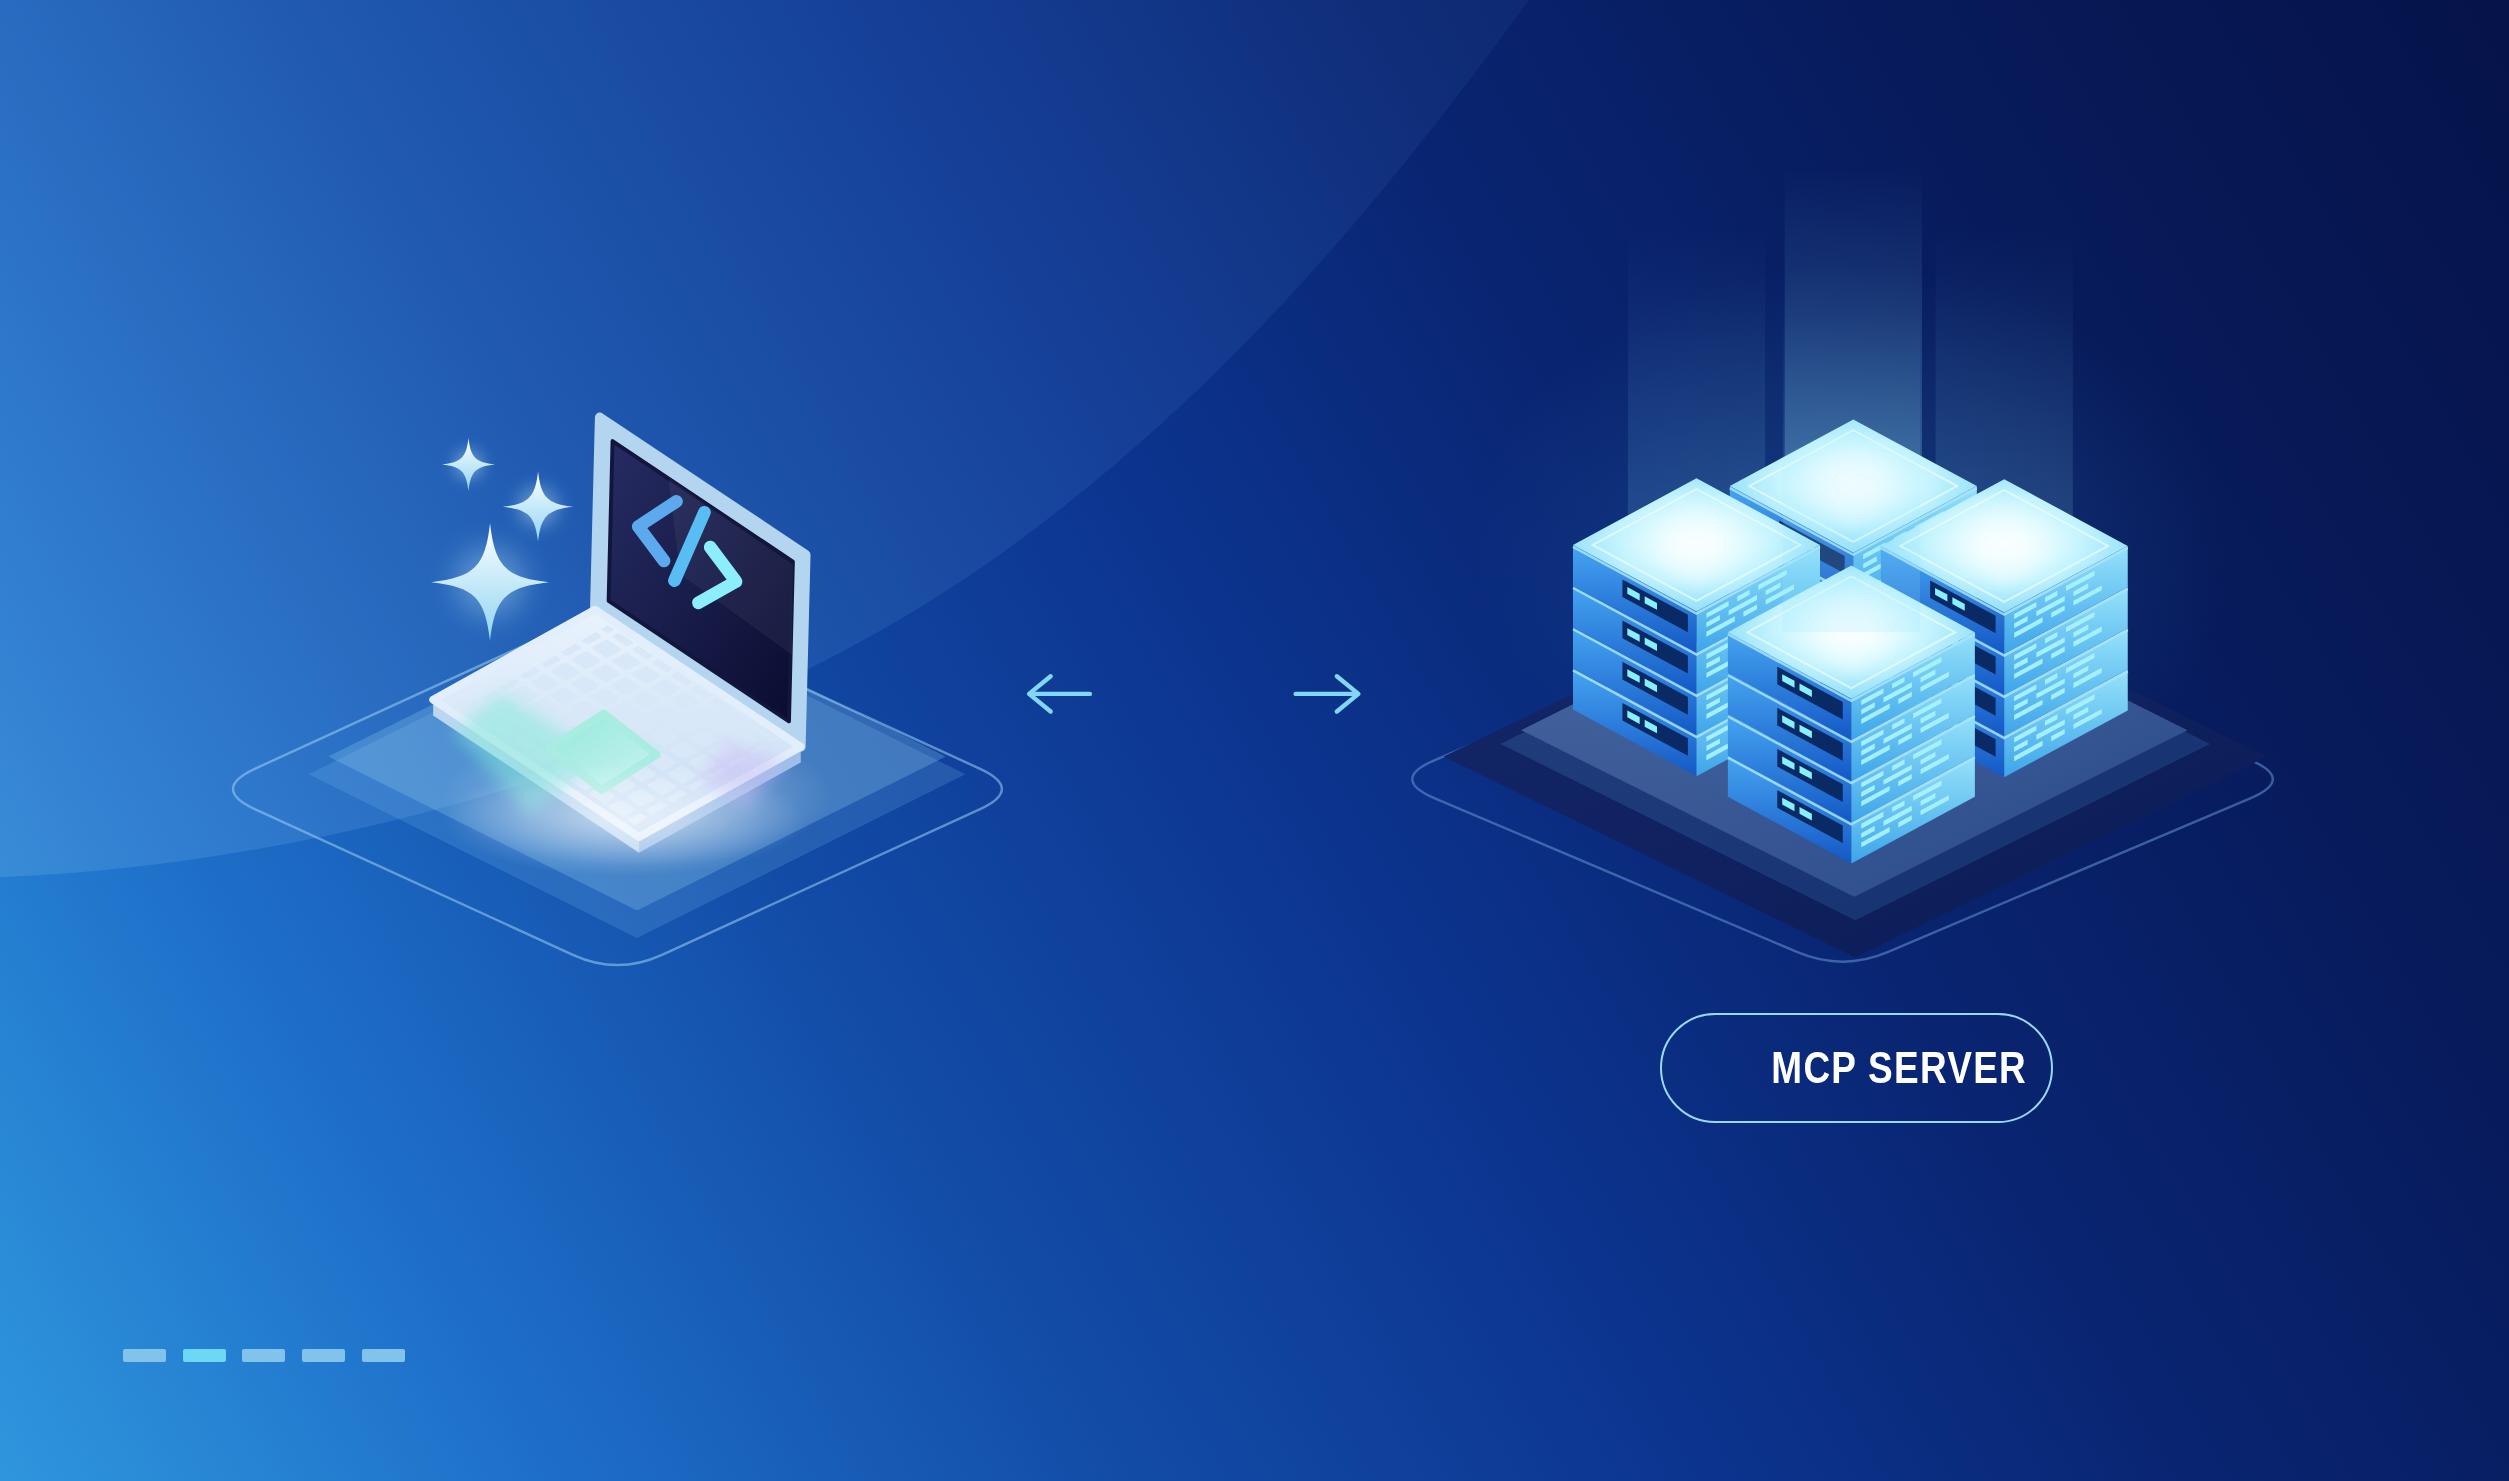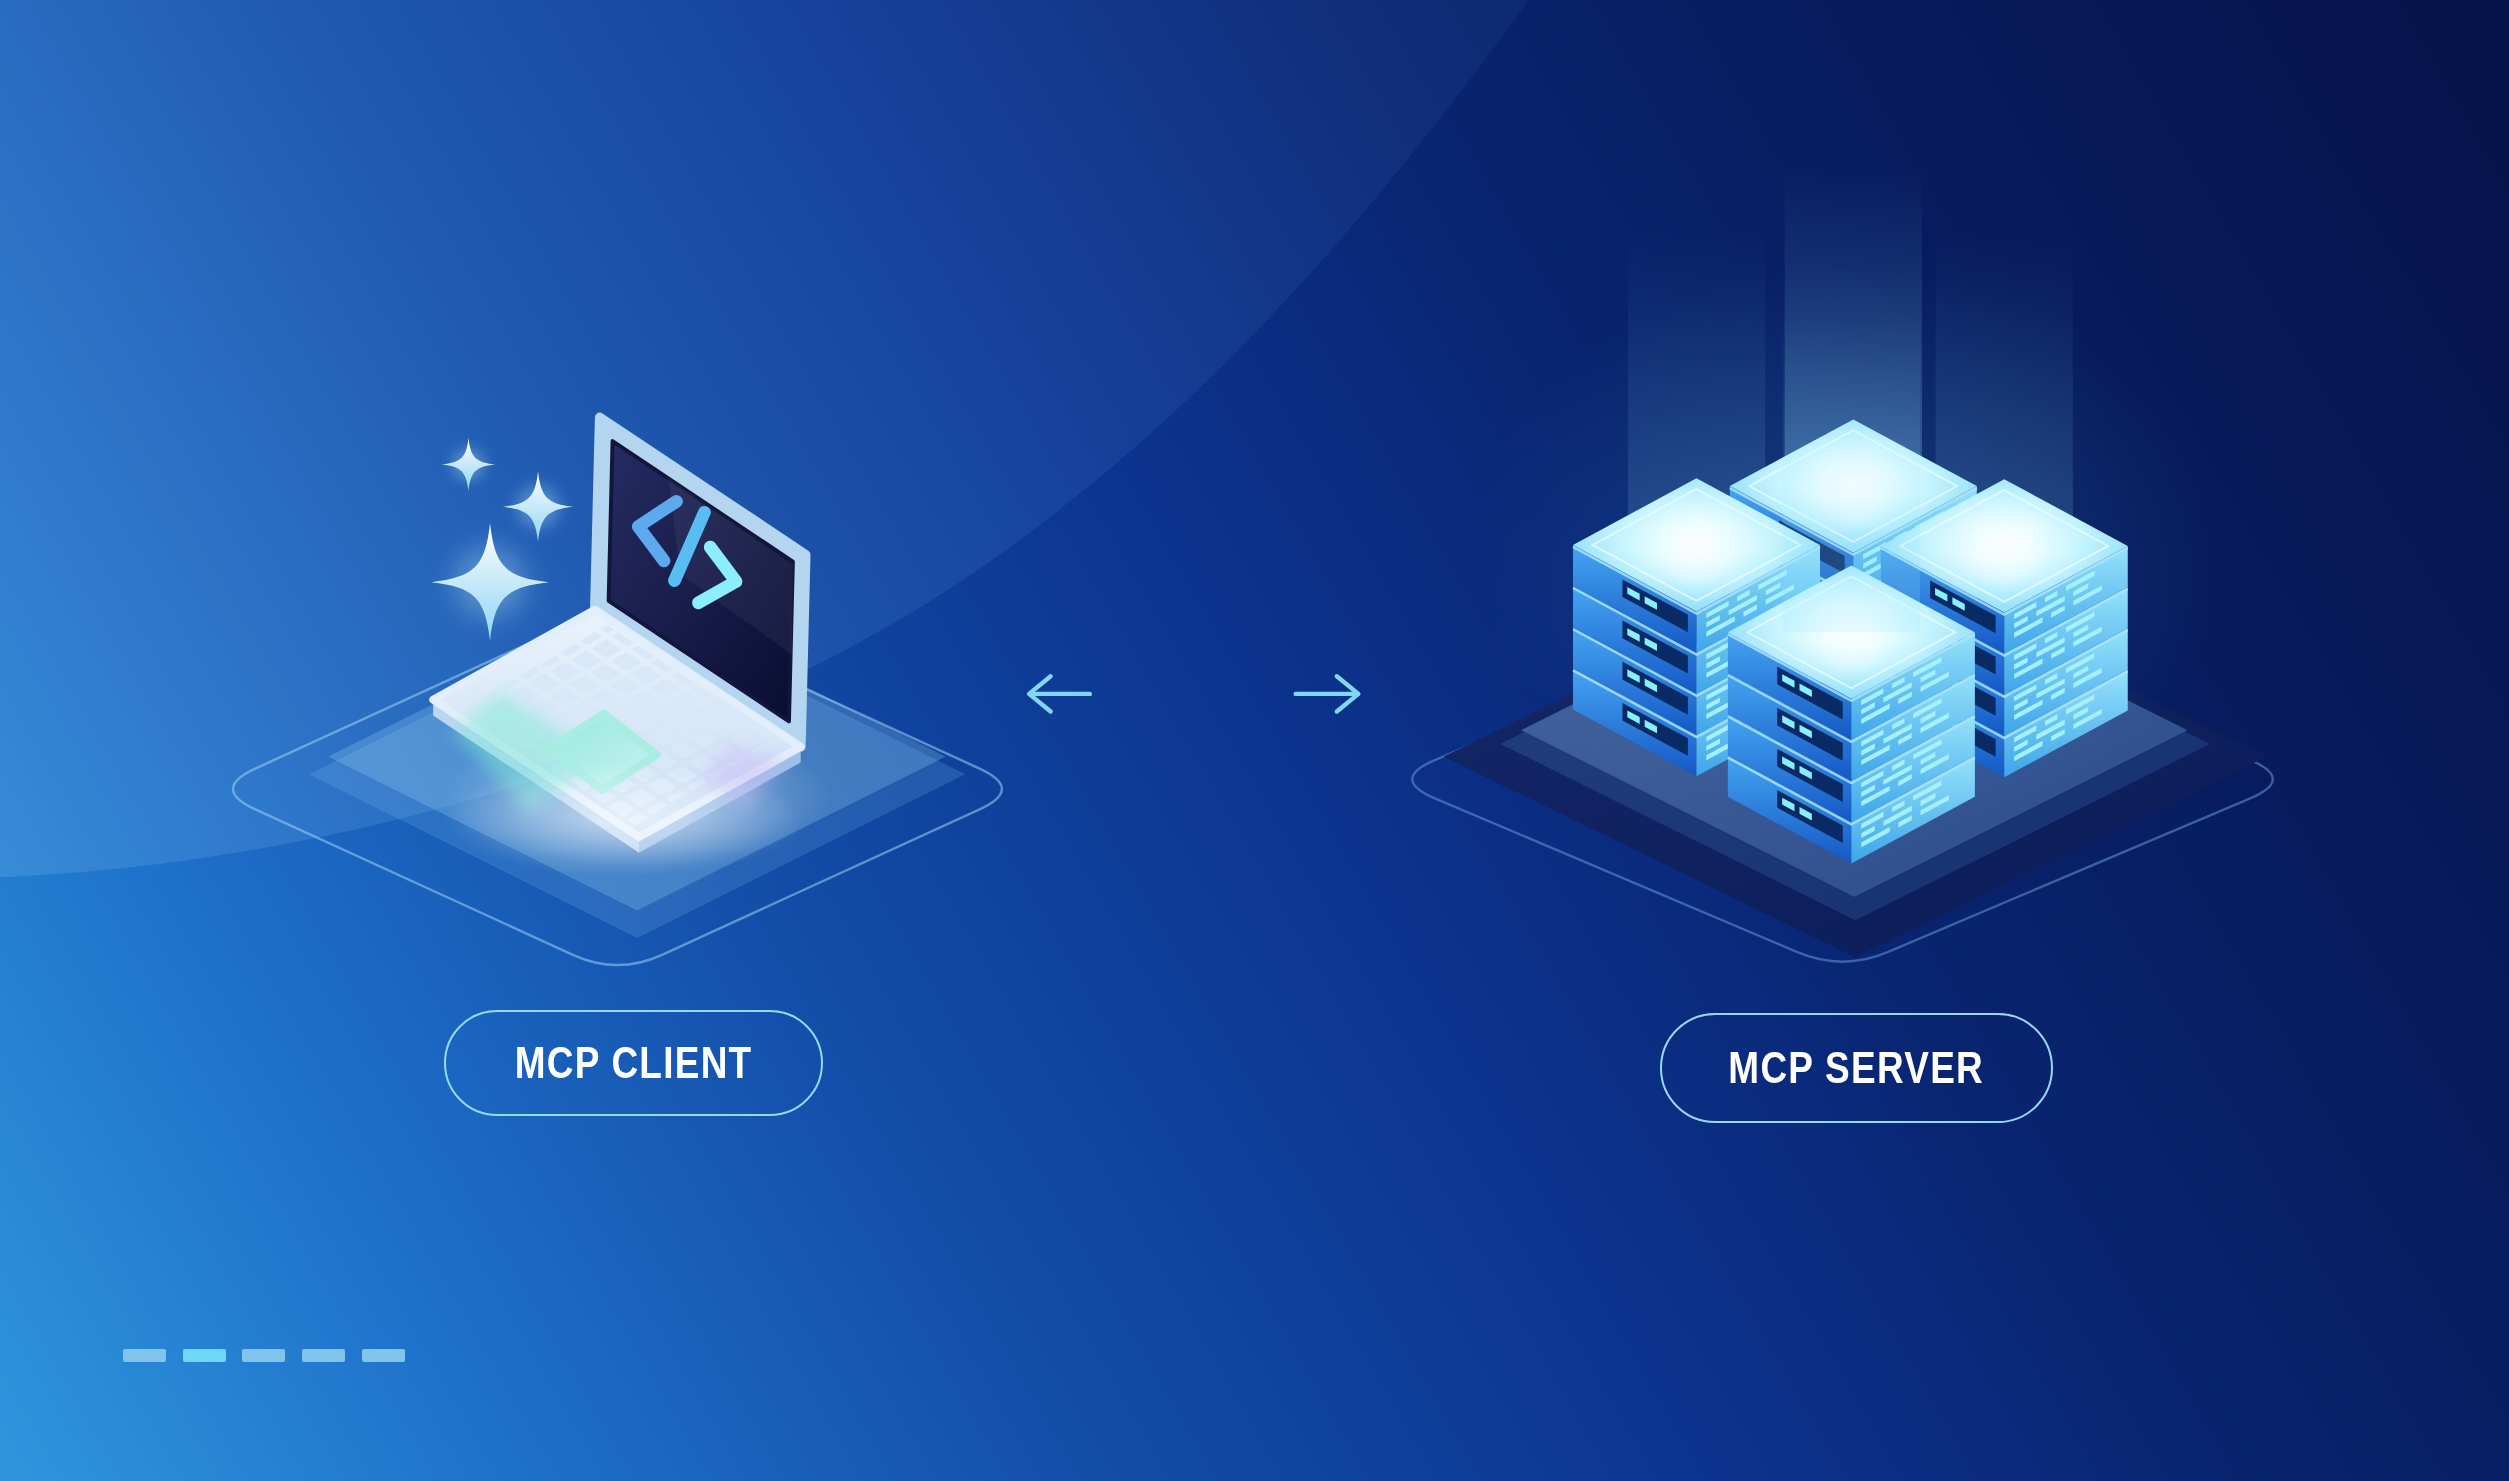--- a/index.html
+++ b/index.html
@@ -10,21 +10,21 @@
   }
   .art{position:absolute;inset:0;display:block;}
   .badge{
     position:absolute;display:flex;align-items:center;justify-content:center;
     color:#ffffff;font-weight:bold;box-sizing:border-box;background:transparent;
   }
   .badge span{display:inline-block;white-space:nowrap;}
   .capsule{left:1093px;top:639px;width:201px;height:109px;border:2.9px solid #7fd5f4;border-radius:59px;}
   .capsule span{font-size:46px;letter-spacing:1px;transform:scaleX(.82);}
   .pill-client{left:444px;top:1010px;width:379px;height:106px;border:2.9px solid #99d9f4;border-radius:55px;}
-  .pill-server{left:1660px;top:1013px;width:393px;height:110px;border:2.9px solid #99d9f4;border-radius:57px;}
+  .pill-server{left:1660px;top:1013px;width:393px;height:110px;border:2.9px solid #99d9f4;border-radius:57px;justify-content:flex-end;}
   .pill-client span,.pill-server span{font-size:44px;letter-spacing:1.5px;transform:scaleX(.84);}
   .dashes{position:absolute;left:123px;top:1349px;display:flex;gap:16.7px;}
   .dashes i{display:block;width:43px;height:12.7px;border-radius:2px;background:#82c3ec;}
   .dashes i.hl{background:#6ed8f4;}
 </style>
 </head>
 <body>
 
 <div class="stage">
 
@@ -205,23 +205,20 @@
       <path d="M1072,690 L1050,708 L1072,726"></path>
     </g>
     <g>
       <path d="M1322,708 L1384,708"></path>
       <path d="M1364,690 L1386,708 L1364,726"></path>
     </g>
   </g>
 </svg>
 
 
-<div class="badge pill-client">
-  <span>MCP CLIENT</span>
-</div>
 
 <div class="badge pill-server">
   <span>MCP SERVER</span>
 </div>
 
 <div class="dashes">
   <i></i>
   <i class="hl"></i>
   <i></i>
   <i></i>

